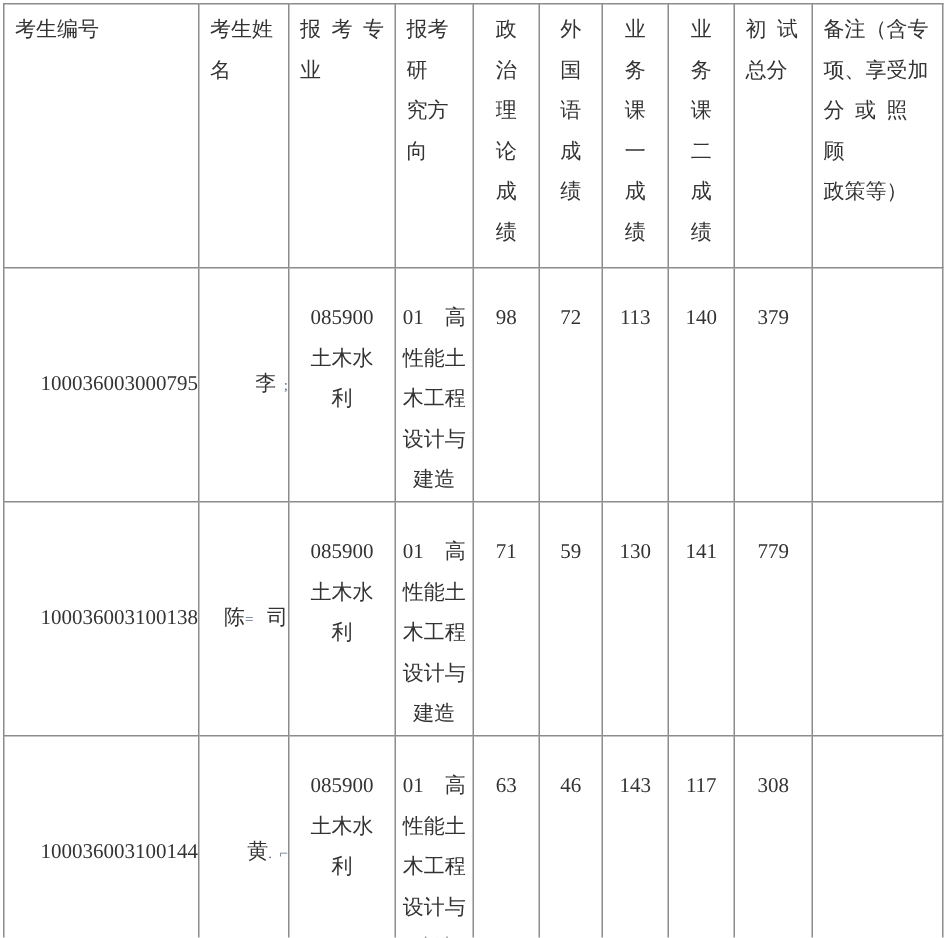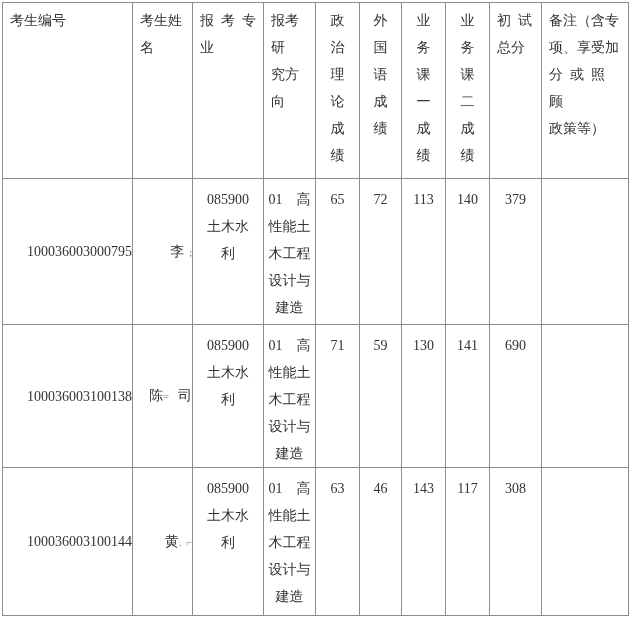--- a/index.html
+++ b/index.html
@@ -13,21 +13,21 @@
     margin:2px 0 0 2px;width:626px;
   }
   td,th{
     border:1px solid #8c8c8c;
     font-weight:normal;font-size:14px;line-height:27px;
     padding:0;vertical-align:top;overflow:hidden;
   }
   .lines{white-space:pre-line;}
   .h-left{text-align:left;padding:4px 4px 0 7px;}
   .h-center{text-align:center;padding-top:4px;}
-  .d-top-center{text-align:center;padding-top:7px;}
+  .d-top-center{text-align:center;padding-top:20px;}
   .d-mid-center{vertical-align:middle;text-align:right;}
   tr.r-head{height:176px;}
   tr.r-1{height:146px;}
   tr.r-2{height:143px;}
   tr.r-3{height:148px;}
   .name-mark{color:#5a6e93;font-size:10px;}
   .name-tail:not(:empty){margin-left:9px;}
 </style>
 </head>
 <body>
@@ -89,21 +89,21 @@
       <td class="d-mid-center">100036003000795</td>
       <td class="d-mid-center"><span class="name-main">李</span><span class="name-mark"> ;</span><span class="name-tail"></span></td>
       <td class="d-top-center lines">085900
 土木水
 利</td>
       <td class="d-top-center lines">01 高
 性能土
 木工程
 设计与
 建造</td>
-      <td class="d-top-center">65</td>
+      <td class="d-top-center">98</td>
       <td class="d-top-center">72</td>
       <td class="d-top-center">113</td>
       <td class="d-top-center">140</td>
       <td class="d-top-center">379</td>
       <td class="d-top-center"></td>
     </tr>
 
     <tr class="r-2">
       <td class="d-mid-center">100036003100138</td>
       <td class="d-mid-center"><span class="name-main">陈</span><span class="name-mark">=</span><span class="name-tail">司</span></td>
@@ -112,21 +112,21 @@
 利</td>
       <td class="d-top-center lines">01 高
 性能土
 木工程
 设计与
 建造</td>
       <td class="d-top-center">71</td>
       <td class="d-top-center">59</td>
       <td class="d-top-center">130</td>
       <td class="d-top-center">141</td>
-      <td class="d-top-center">690</td>
+      <td class="d-top-center">779</td>
       <td class="d-top-center"></td>
     </tr>
 
     <tr class="r-3">
       <td class="d-mid-center">100036003100144</td>
       <td class="d-mid-center"><span class="name-main">黄</span><span class="name-mark">. ⌐</span><span class="name-tail"></span></td>
       <td class="d-top-center lines">085900
 土木水
 利</td>
       <td class="d-top-center lines">01 高

